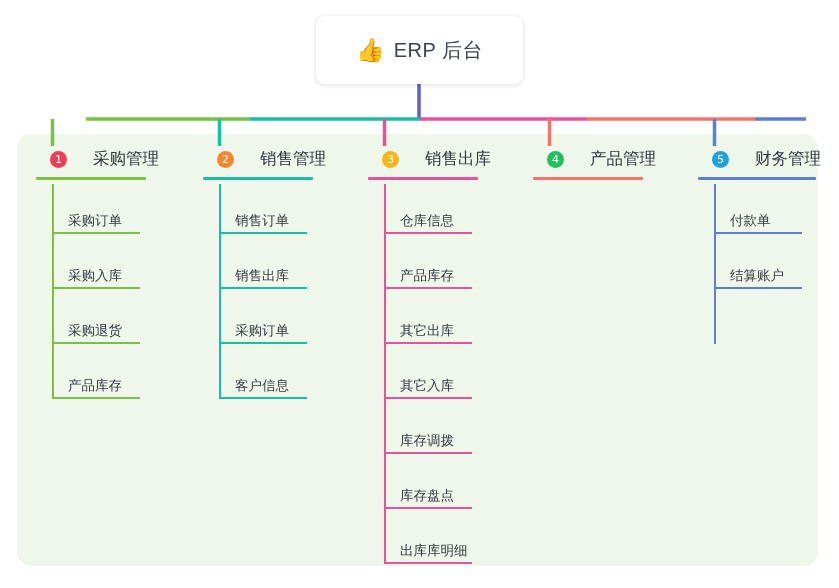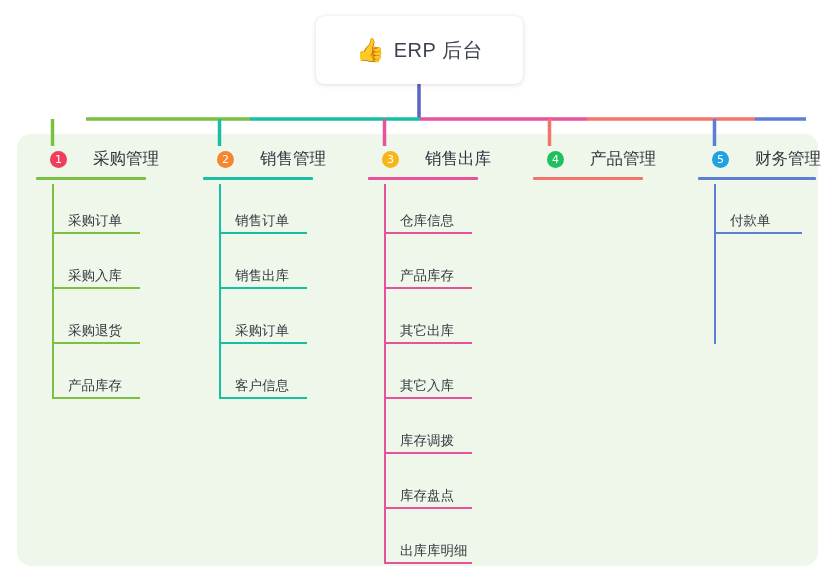--- a/index.html
+++ b/index.html
@@ -189,17 +189,21 @@
           <span class="badge" style="background: rgb(31, 162, 224);">5</span>
           <span class="head-label">财务管理</span>
         </div>
         <div class="head-rule" style="background: rgb(91, 127, 212); width: 118px;"></div>
         <div class="leaf-wrap">
           <div class="spine" style="background: rgb(91, 127, 212); height: 160px;"></div>
           <div class="leaf">
             <span class="ltext">付款单</span>
             <span class="lrule" style="background: rgb(91, 127, 212);"></span>
           </div>
+          <div class="leaf">
+            <span class="ltext">结算账户</span>
+            <span class="lrule" style="background: rgb(91, 127, 212);"></span>
+          </div>
         </div>
       </div>
     </div>
 
 </div>
 
 </body></html>

